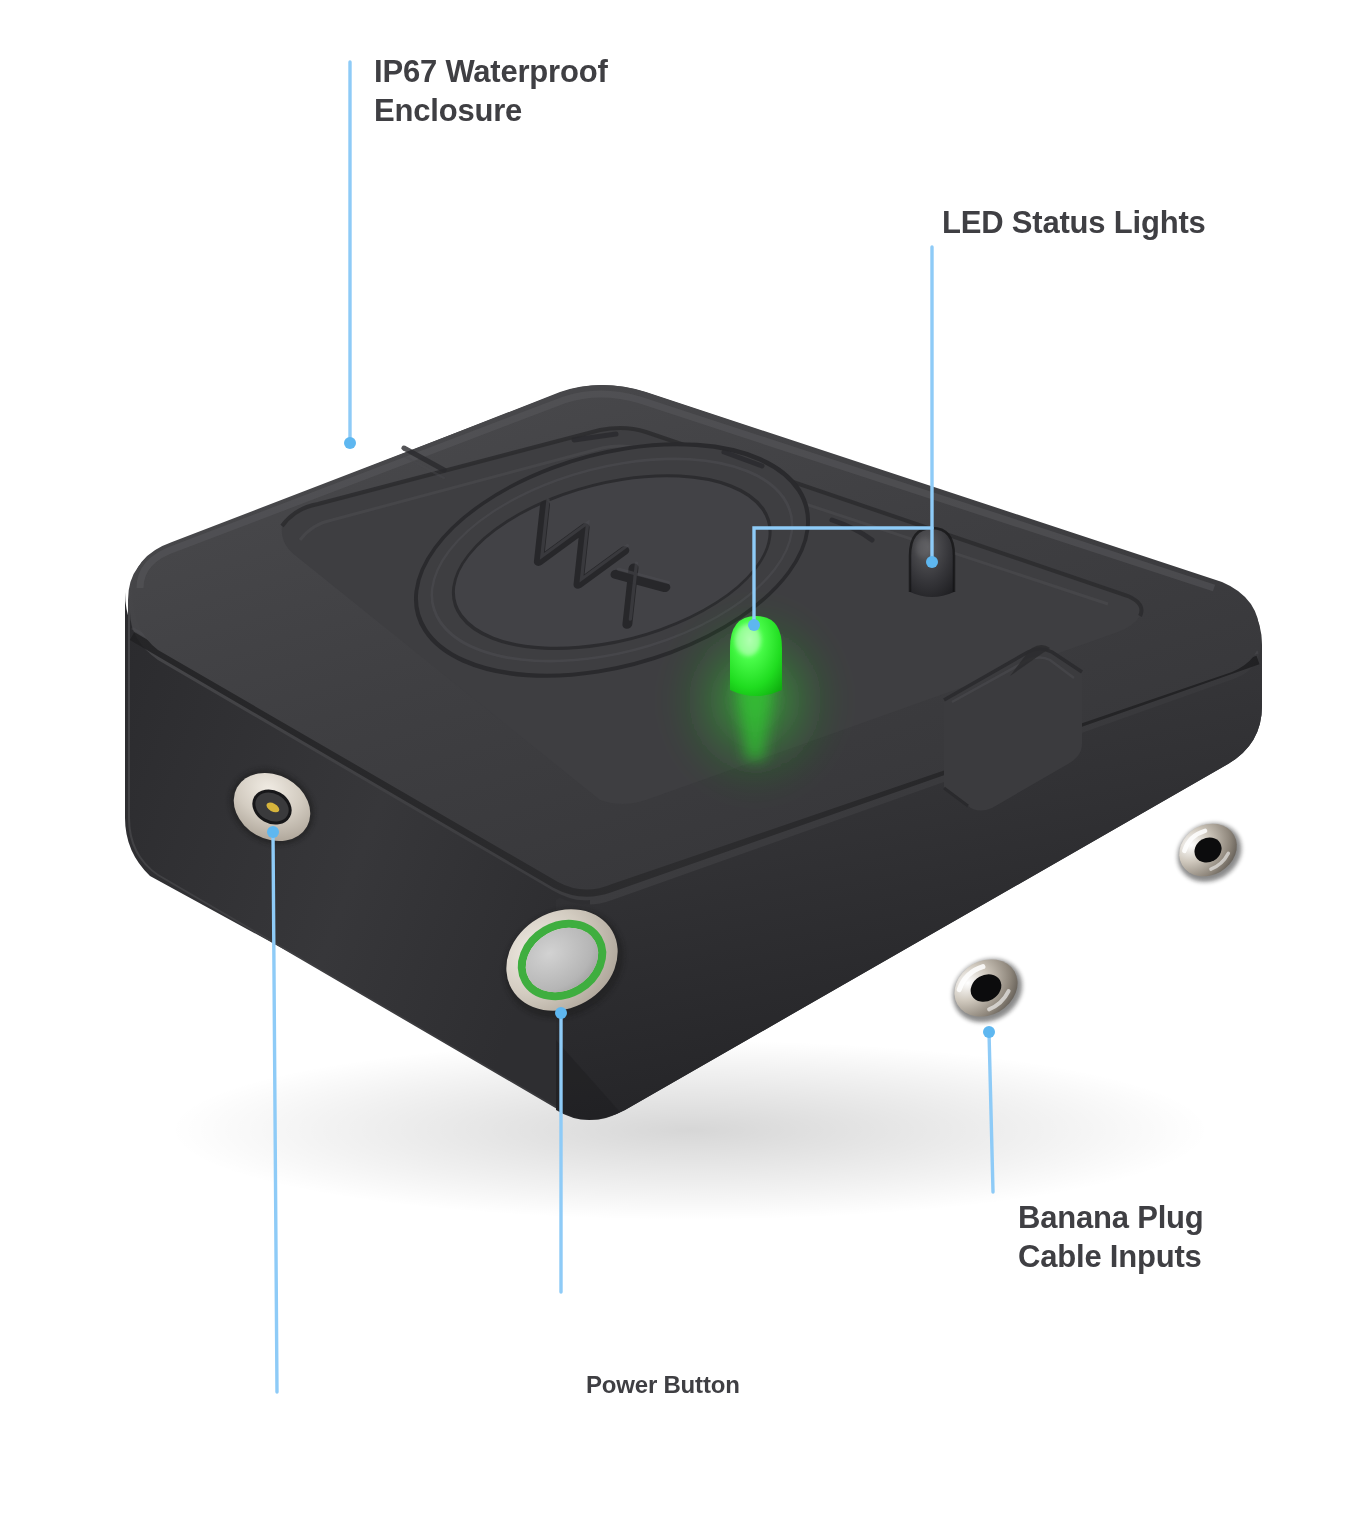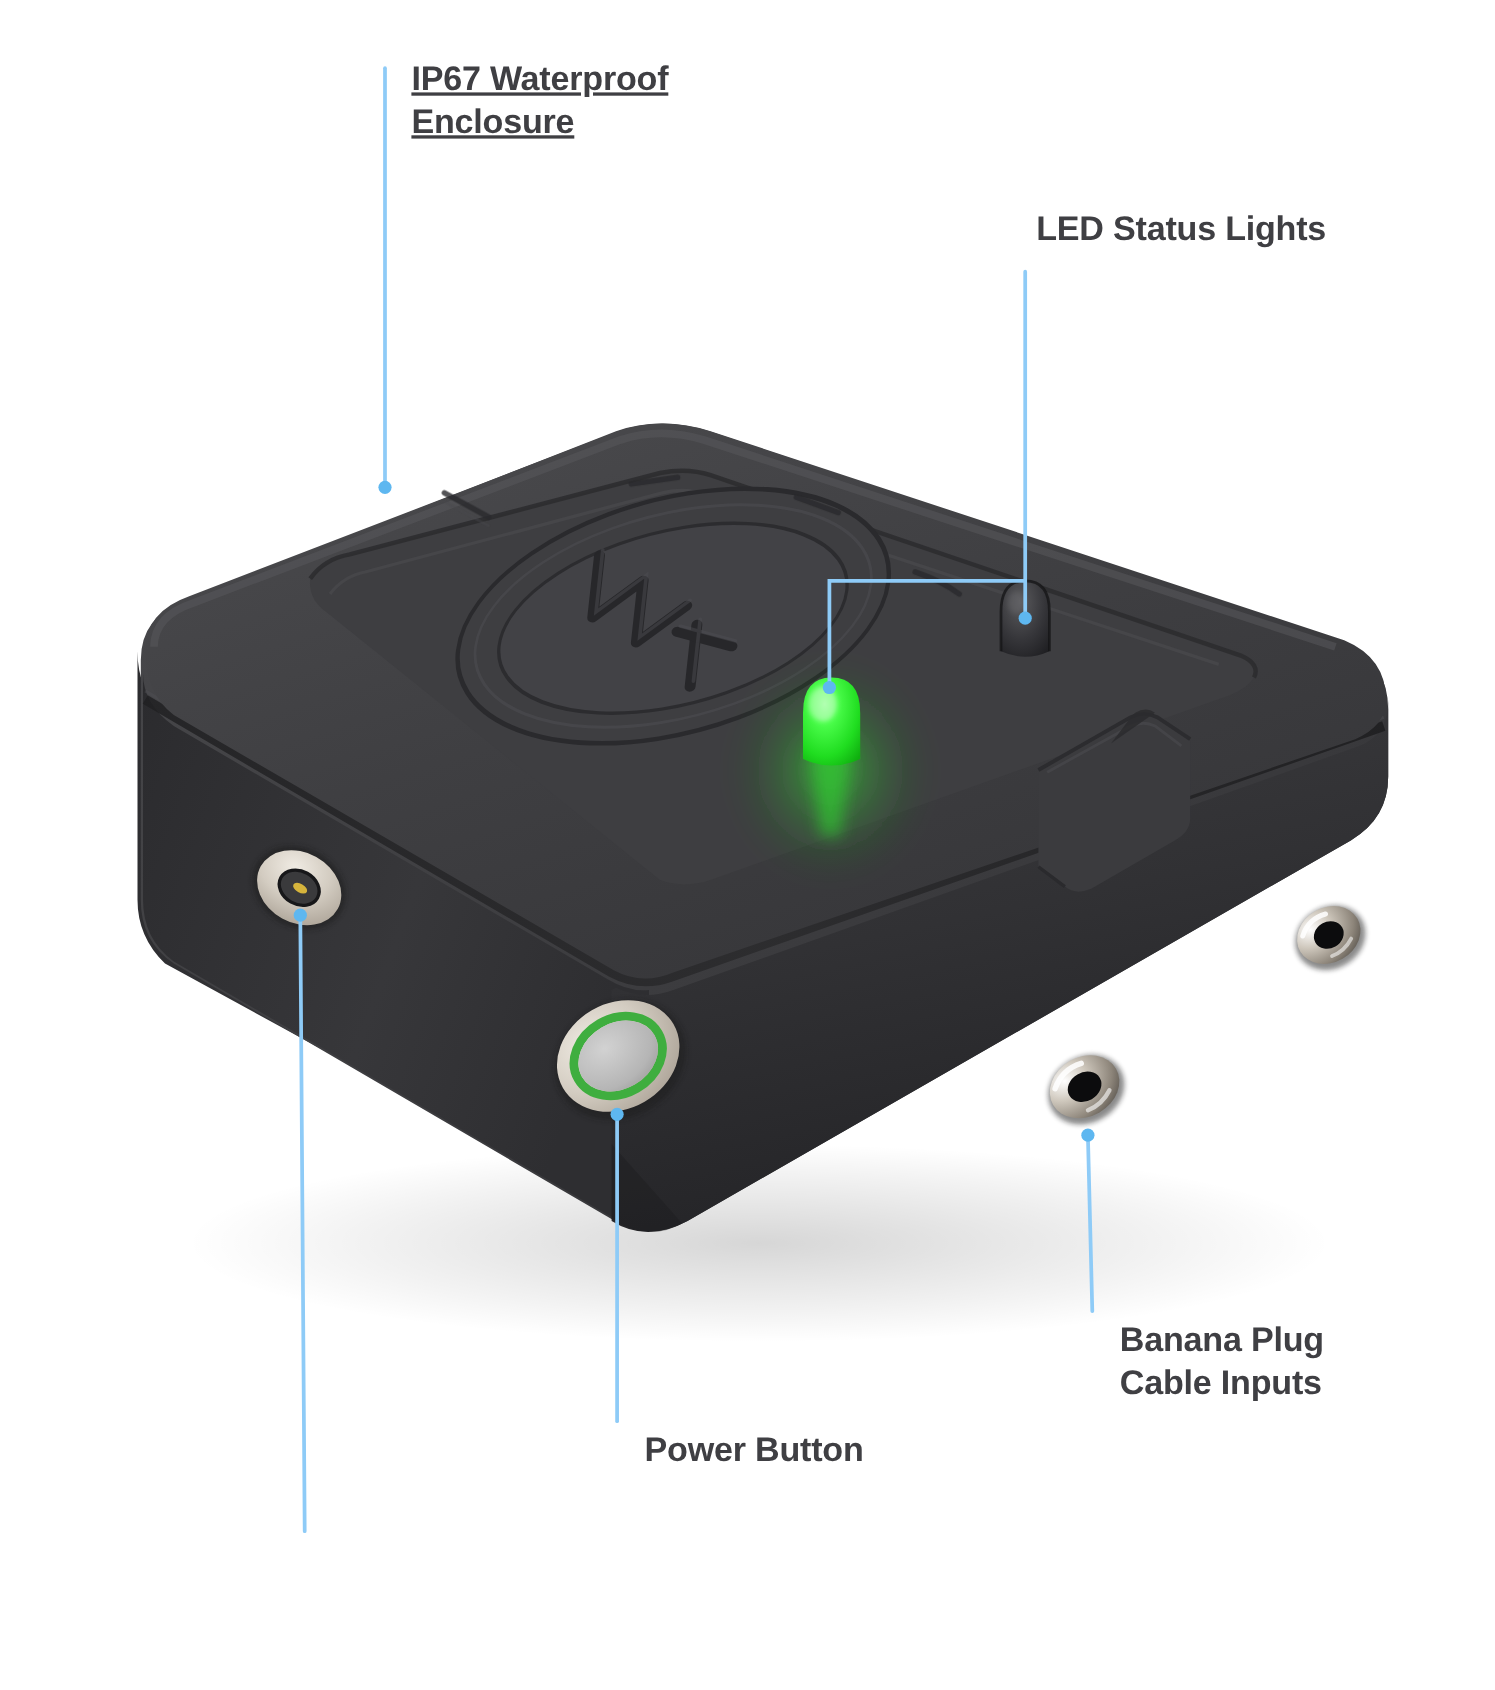--- a/index.html
+++ b/index.html
@@ -19,24 +19,24 @@
   }
   .callout-label {
     position: absolute;
     font-weight: bold;
     color: #3f3f43;
     letter-spacing: -0.2px;
     line-height: 1.26;
     white-space: pre-line;
     user-select: none;
   }
-  #label-ip67      { left: 374px; top: 52px;   font-size: 31px; width: 330px; text-decoration: underline; }
-  #label-led       { left: 942px; top: 188px;  font-size: 31px; width: 330px; }
+  #label-ip67      { left: 374px; top: 52px;   font-size: 31px; width: 330px; }
+  #label-led       { left: 942px; top: 203px;  font-size: 31px; width: 330px; }
   #label-banana    { left: 1018px; top: 1198px; font-size: 31px; width: 300px; }
-  #label-power     { left: 586px; top: 1298px; font-size: 31px; width: 300px; }
+  #label-power     { left: 586px; top: 1370px; font-size: 24px; width: 300px; }
   #label-usbc      { left: 291px; top: 1398px; font-size: 31px; width: 340px; }
 
   #leader-svg {
     position: absolute;
     left: 0; top: 0;
     width: 1359px;
     height: 1536px;
     pointer-events: none;
   }
 

